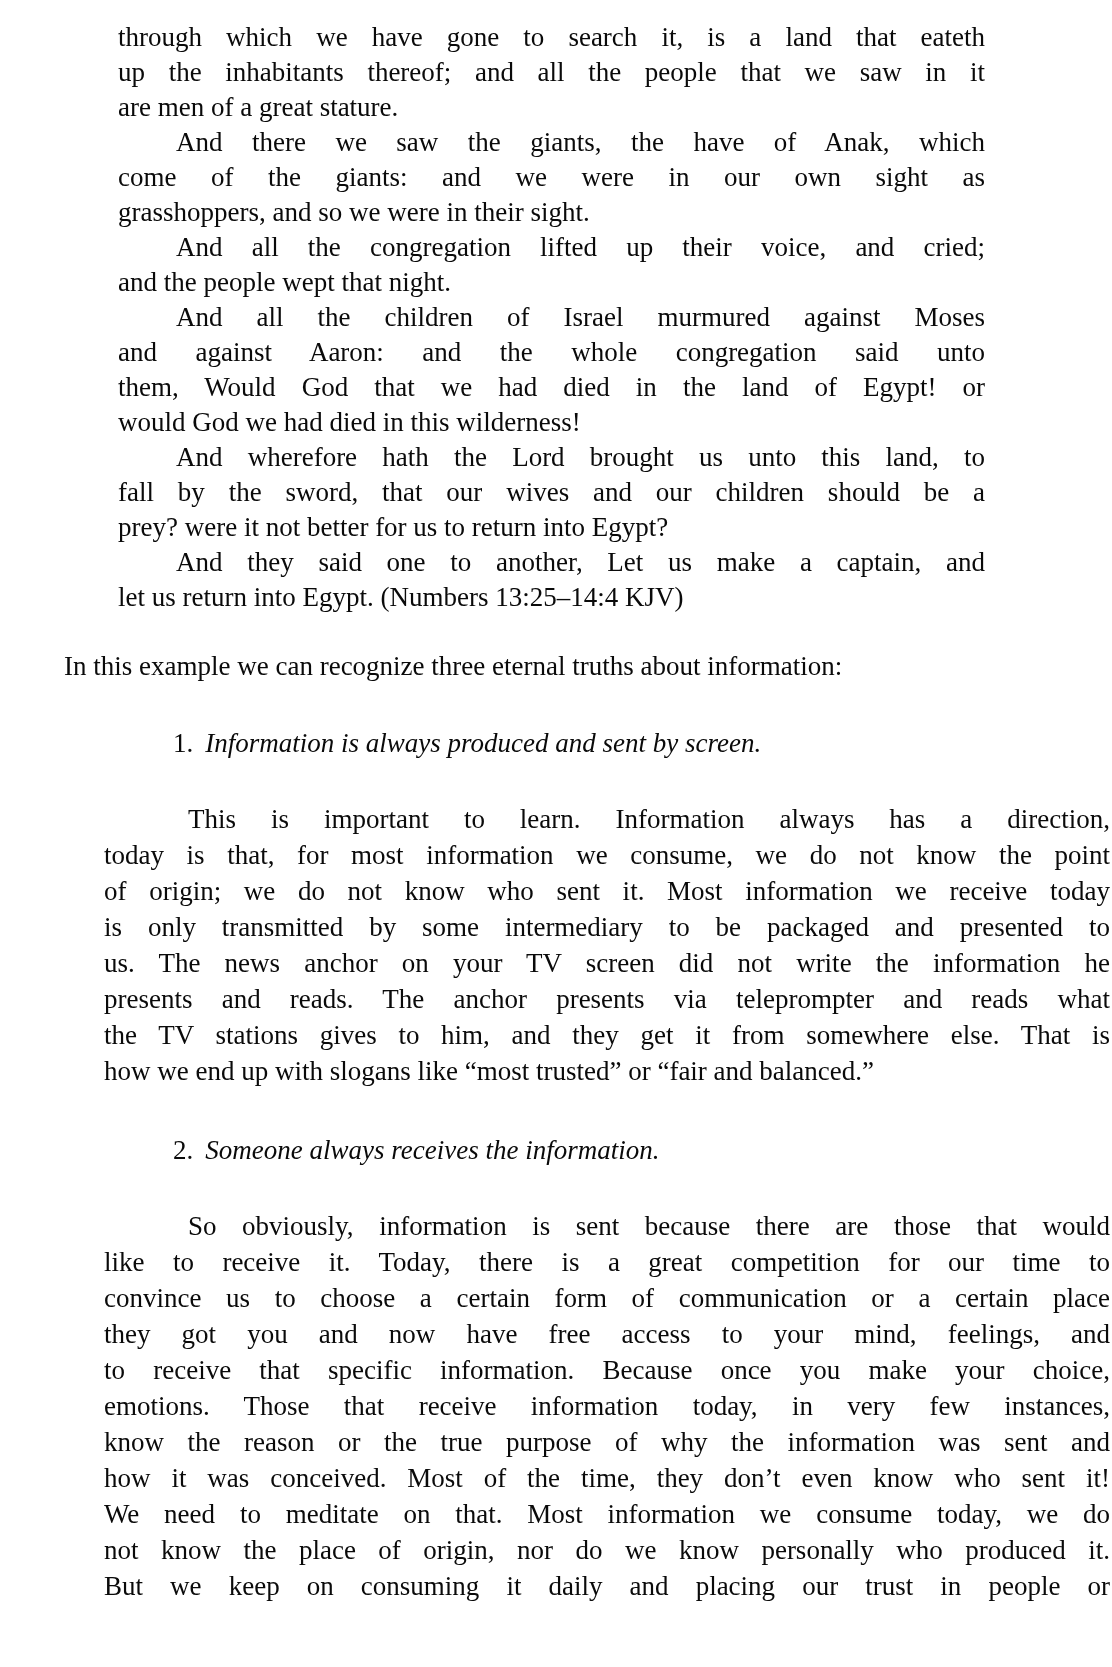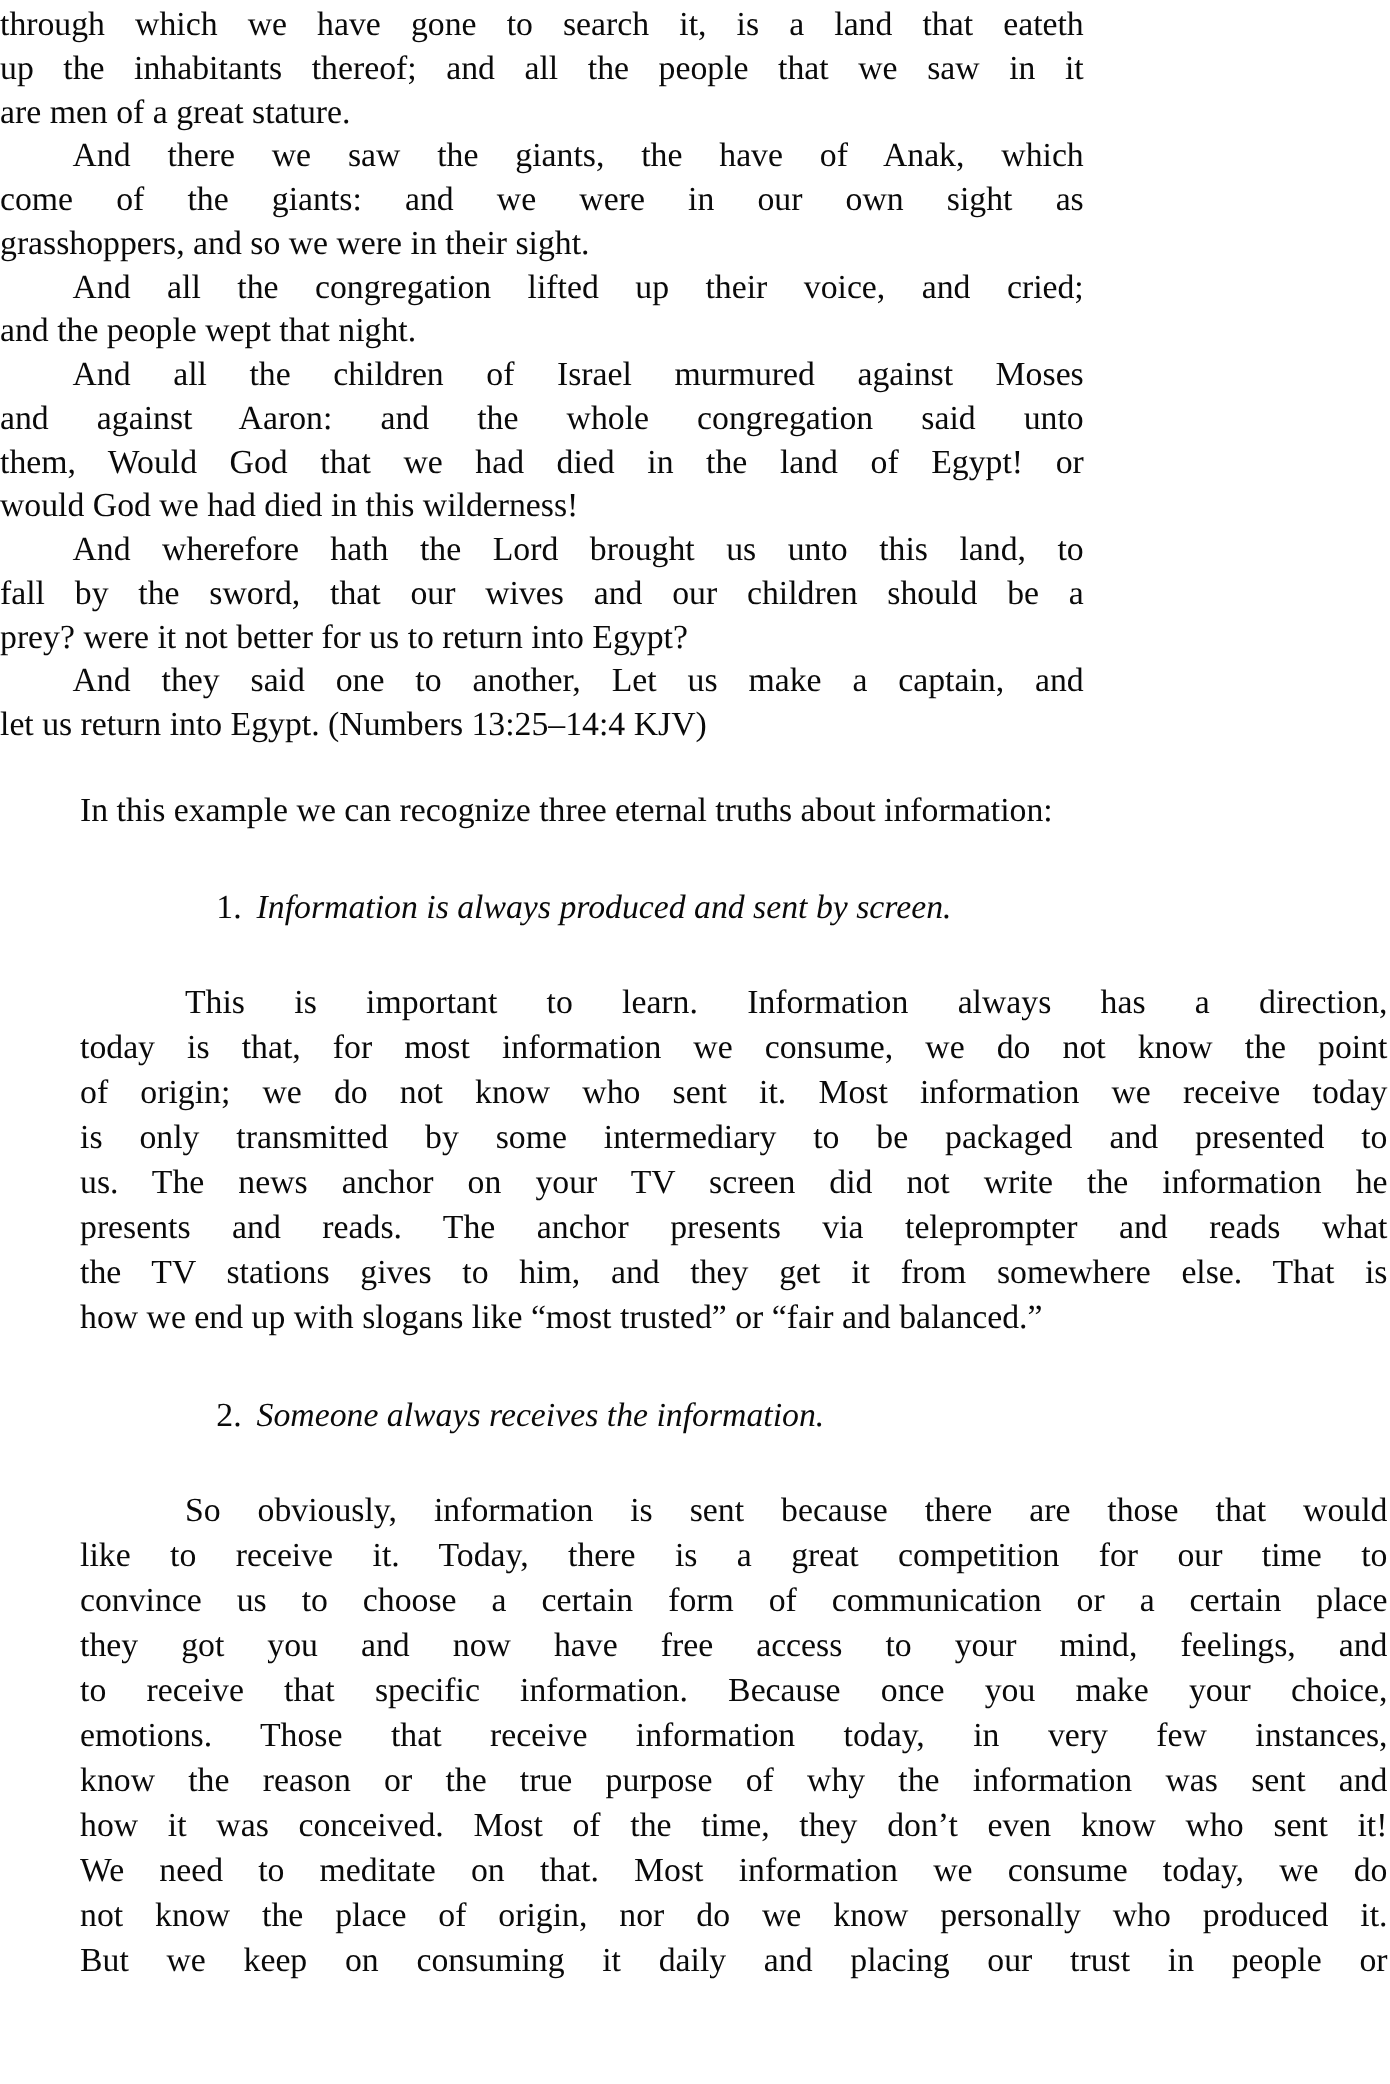--- a/index.html
+++ b/index.html
@@ -15,22 +15,23 @@
     color: #0a0a0a;
   }
   .page {
     position: relative;
     width: 1112px;
     height: 1667px;
     background: #ffffff;
   }
   
   .quote {
+    margin-left: 118px;
     width: 867px;
-    padding-top: 2px;
+    padding-top: 20px;
     font-size: 27px;
     line-height: 35px;
   }
   .quote .line.indent { text-indent: 58px; }
   
   .bodycol {
     margin-left: 64px;
     width: 1046px;
     font-size: 27px;
     line-height: 36px;
@@ -55,21 +56,21 @@
   .truth-heading {
     margin-left: 109px;
     font-size: 27px;
     line-height: 36px;
   }
   .truth-heading.first  { margin-top: 41px; }
   .truth-heading.second { margin-top: 43px; }
   .truth-num { font-style: normal; margin-right: 12px; }
   .truth-text { font-style: italic; }
   
-  .body-para { margin-top: 40px; }
+  .body-para { margin-top: 40px; margin-left: 40px; }
 </style>
 </head>
 <body>
 
 <div class="page">
 
   <div class="quote">
       <div class="line">through which we have gone to search it, is a land that eateth</div>
       <div class="line">up the inhabitants thereof; and all the people that we saw in it</div>
       <div class="line last">are men of a great stature.</div>

